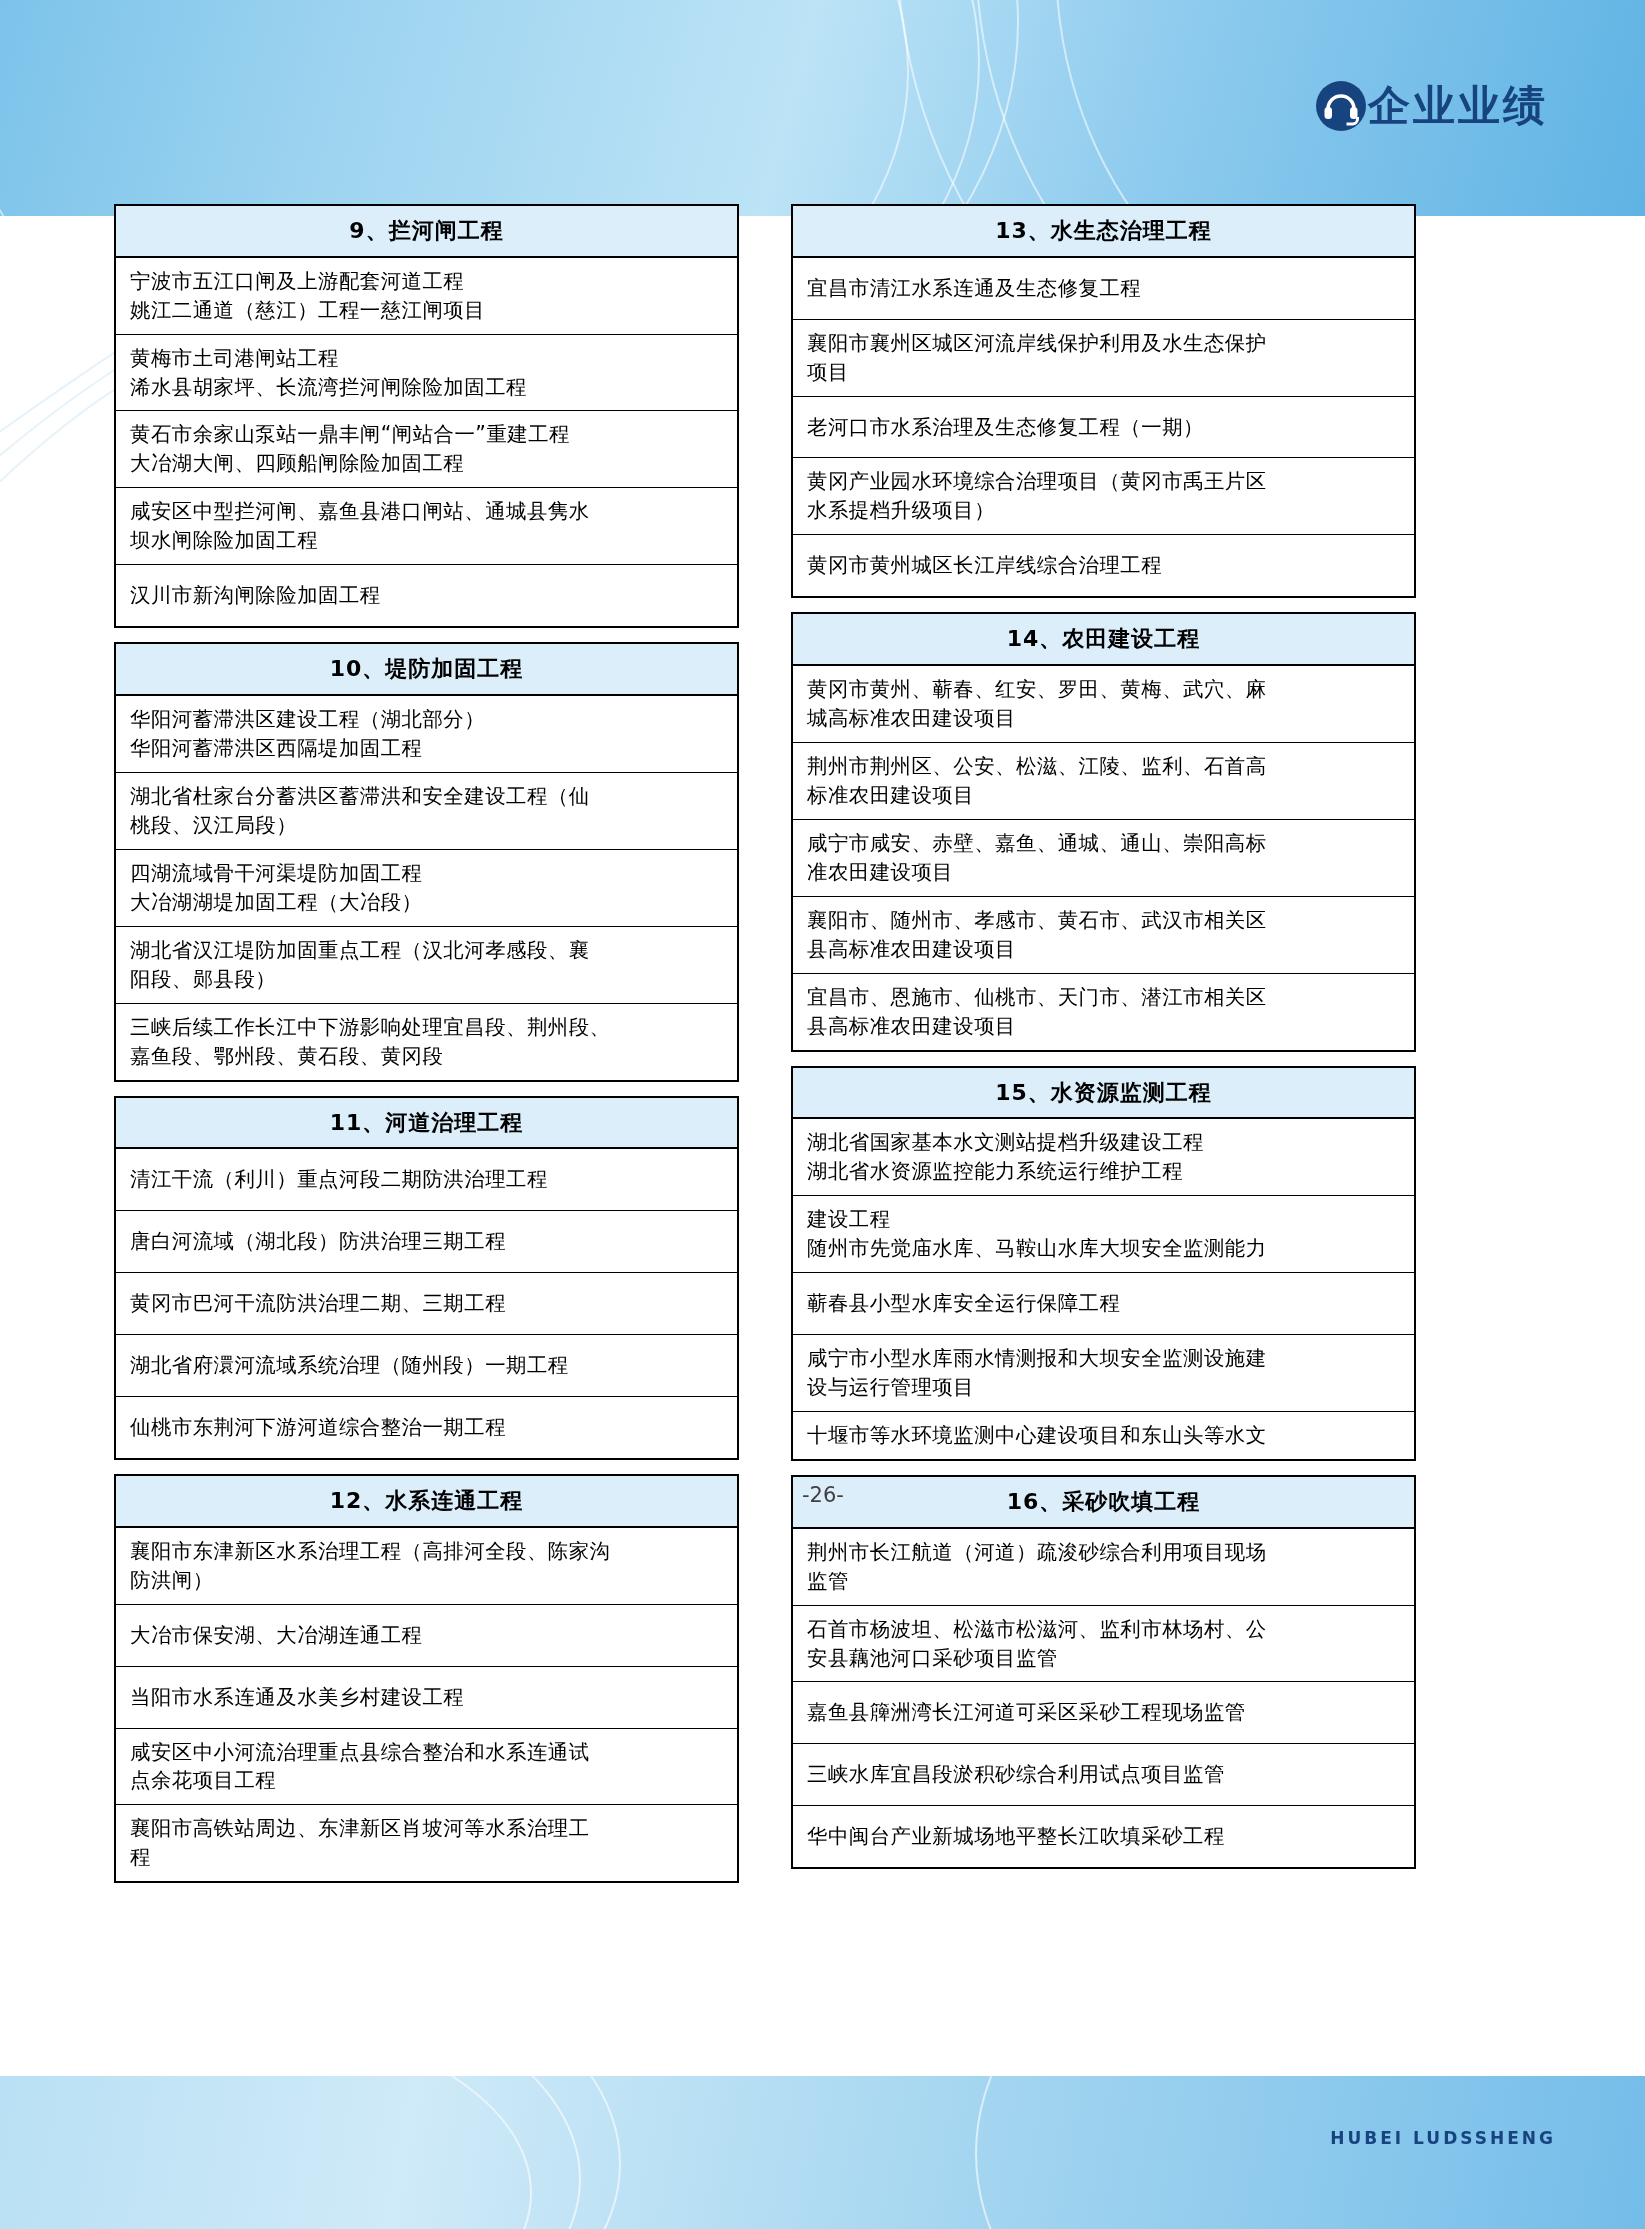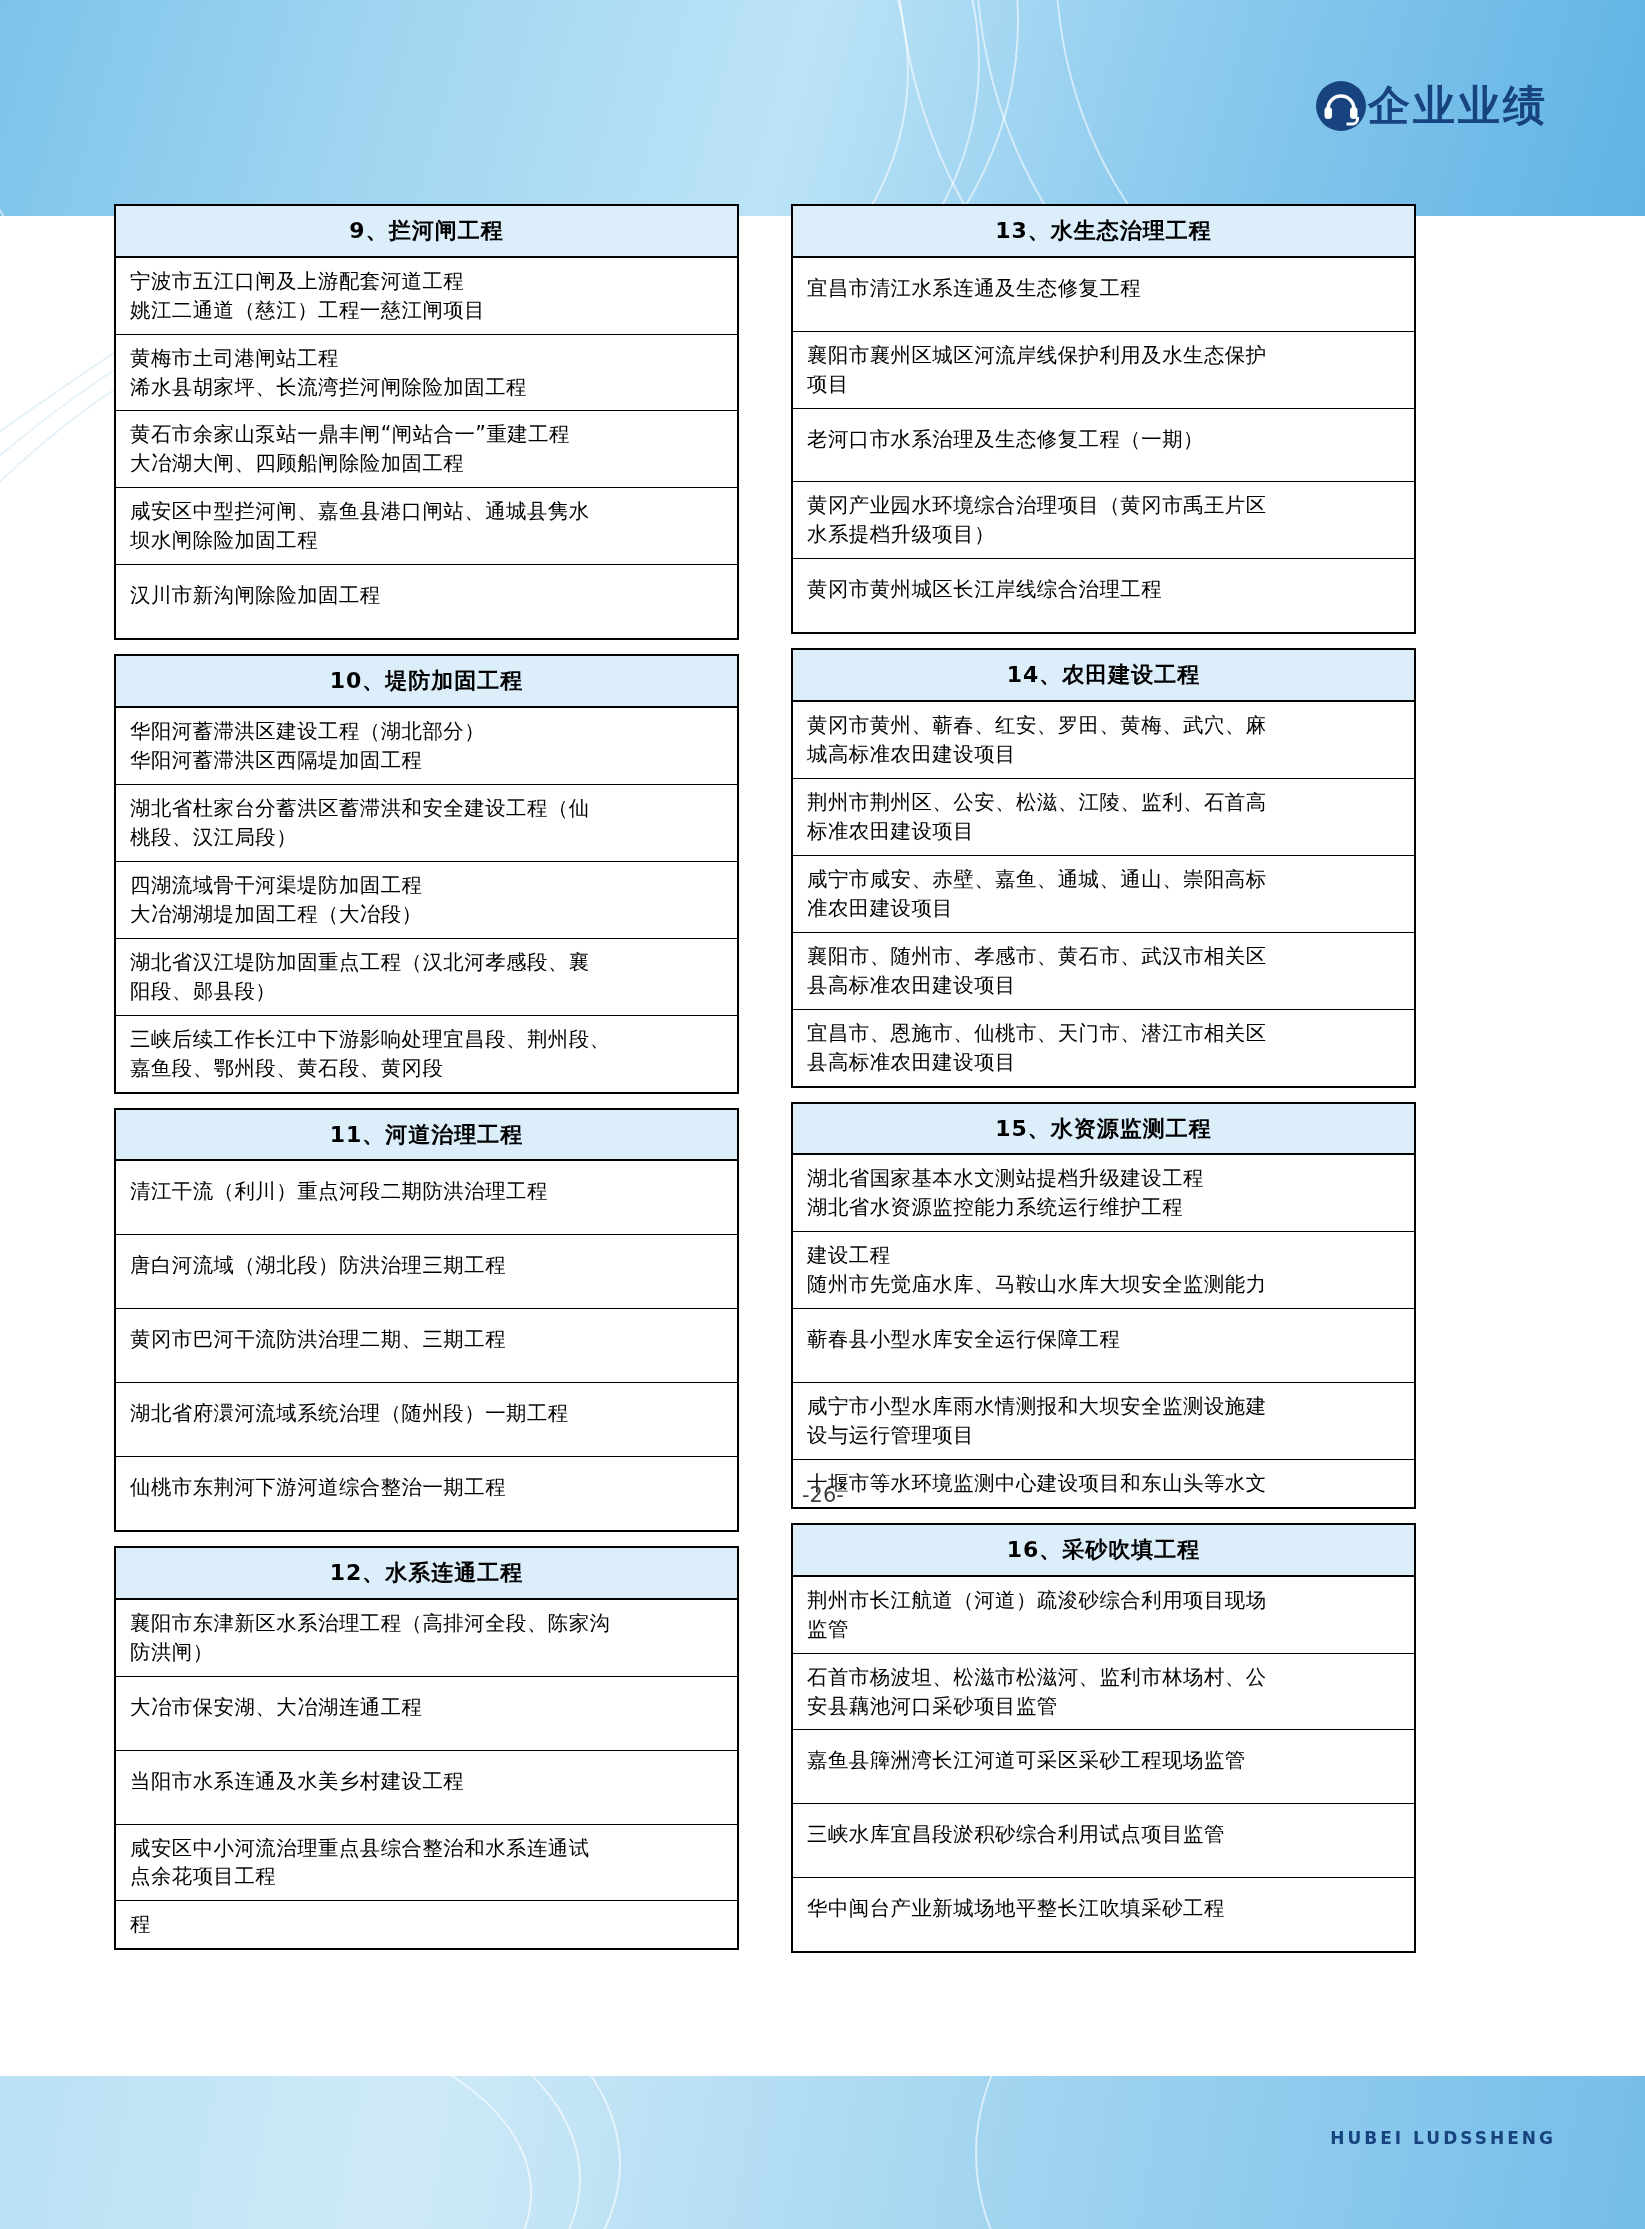--- a/index.html
+++ b/index.html
@@ -112,21 +112,21 @@
     border-bottom: none;
   }
   .item .ln {
     display: block;
     white-space: nowrap;
   }
 
   
   .item.roomy {
     padding-top: 16px;
-    padding-bottom: 28px;
+    padding-bottom: 16px;
   }
 
   .page-number {
     position: absolute;
     top: 1262px;
     left: 0;
     width: 1646px;
     text-align: center;
     font-size: 21px;
     color: #404040;
@@ -289,20 +289,21 @@
           <span class="ln">大冶市保安湖、大冶湖连通工程</span>
         </div>
         <div class="item roomy">
           <span class="ln">当阳市水系连通及水美乡村建设工程</span>
         </div>
         <div class="item">
           <span class="ln">咸安区中小河流治理重点县综合整治和水系连通试</span>
           <span class="ln">点余花项目工程</span>
         </div>
         <div class="item">
+          <span class="ln">襄阳市高铁站周边、东津新区肖坡河等水系治理工</span>
           <span class="ln">程</span>
         </div>
       </div>
 
     </div>
 
     <div class="col">
 
       <div class="sect">
         <div class="sect-title">13、水生态治理工程</div>

